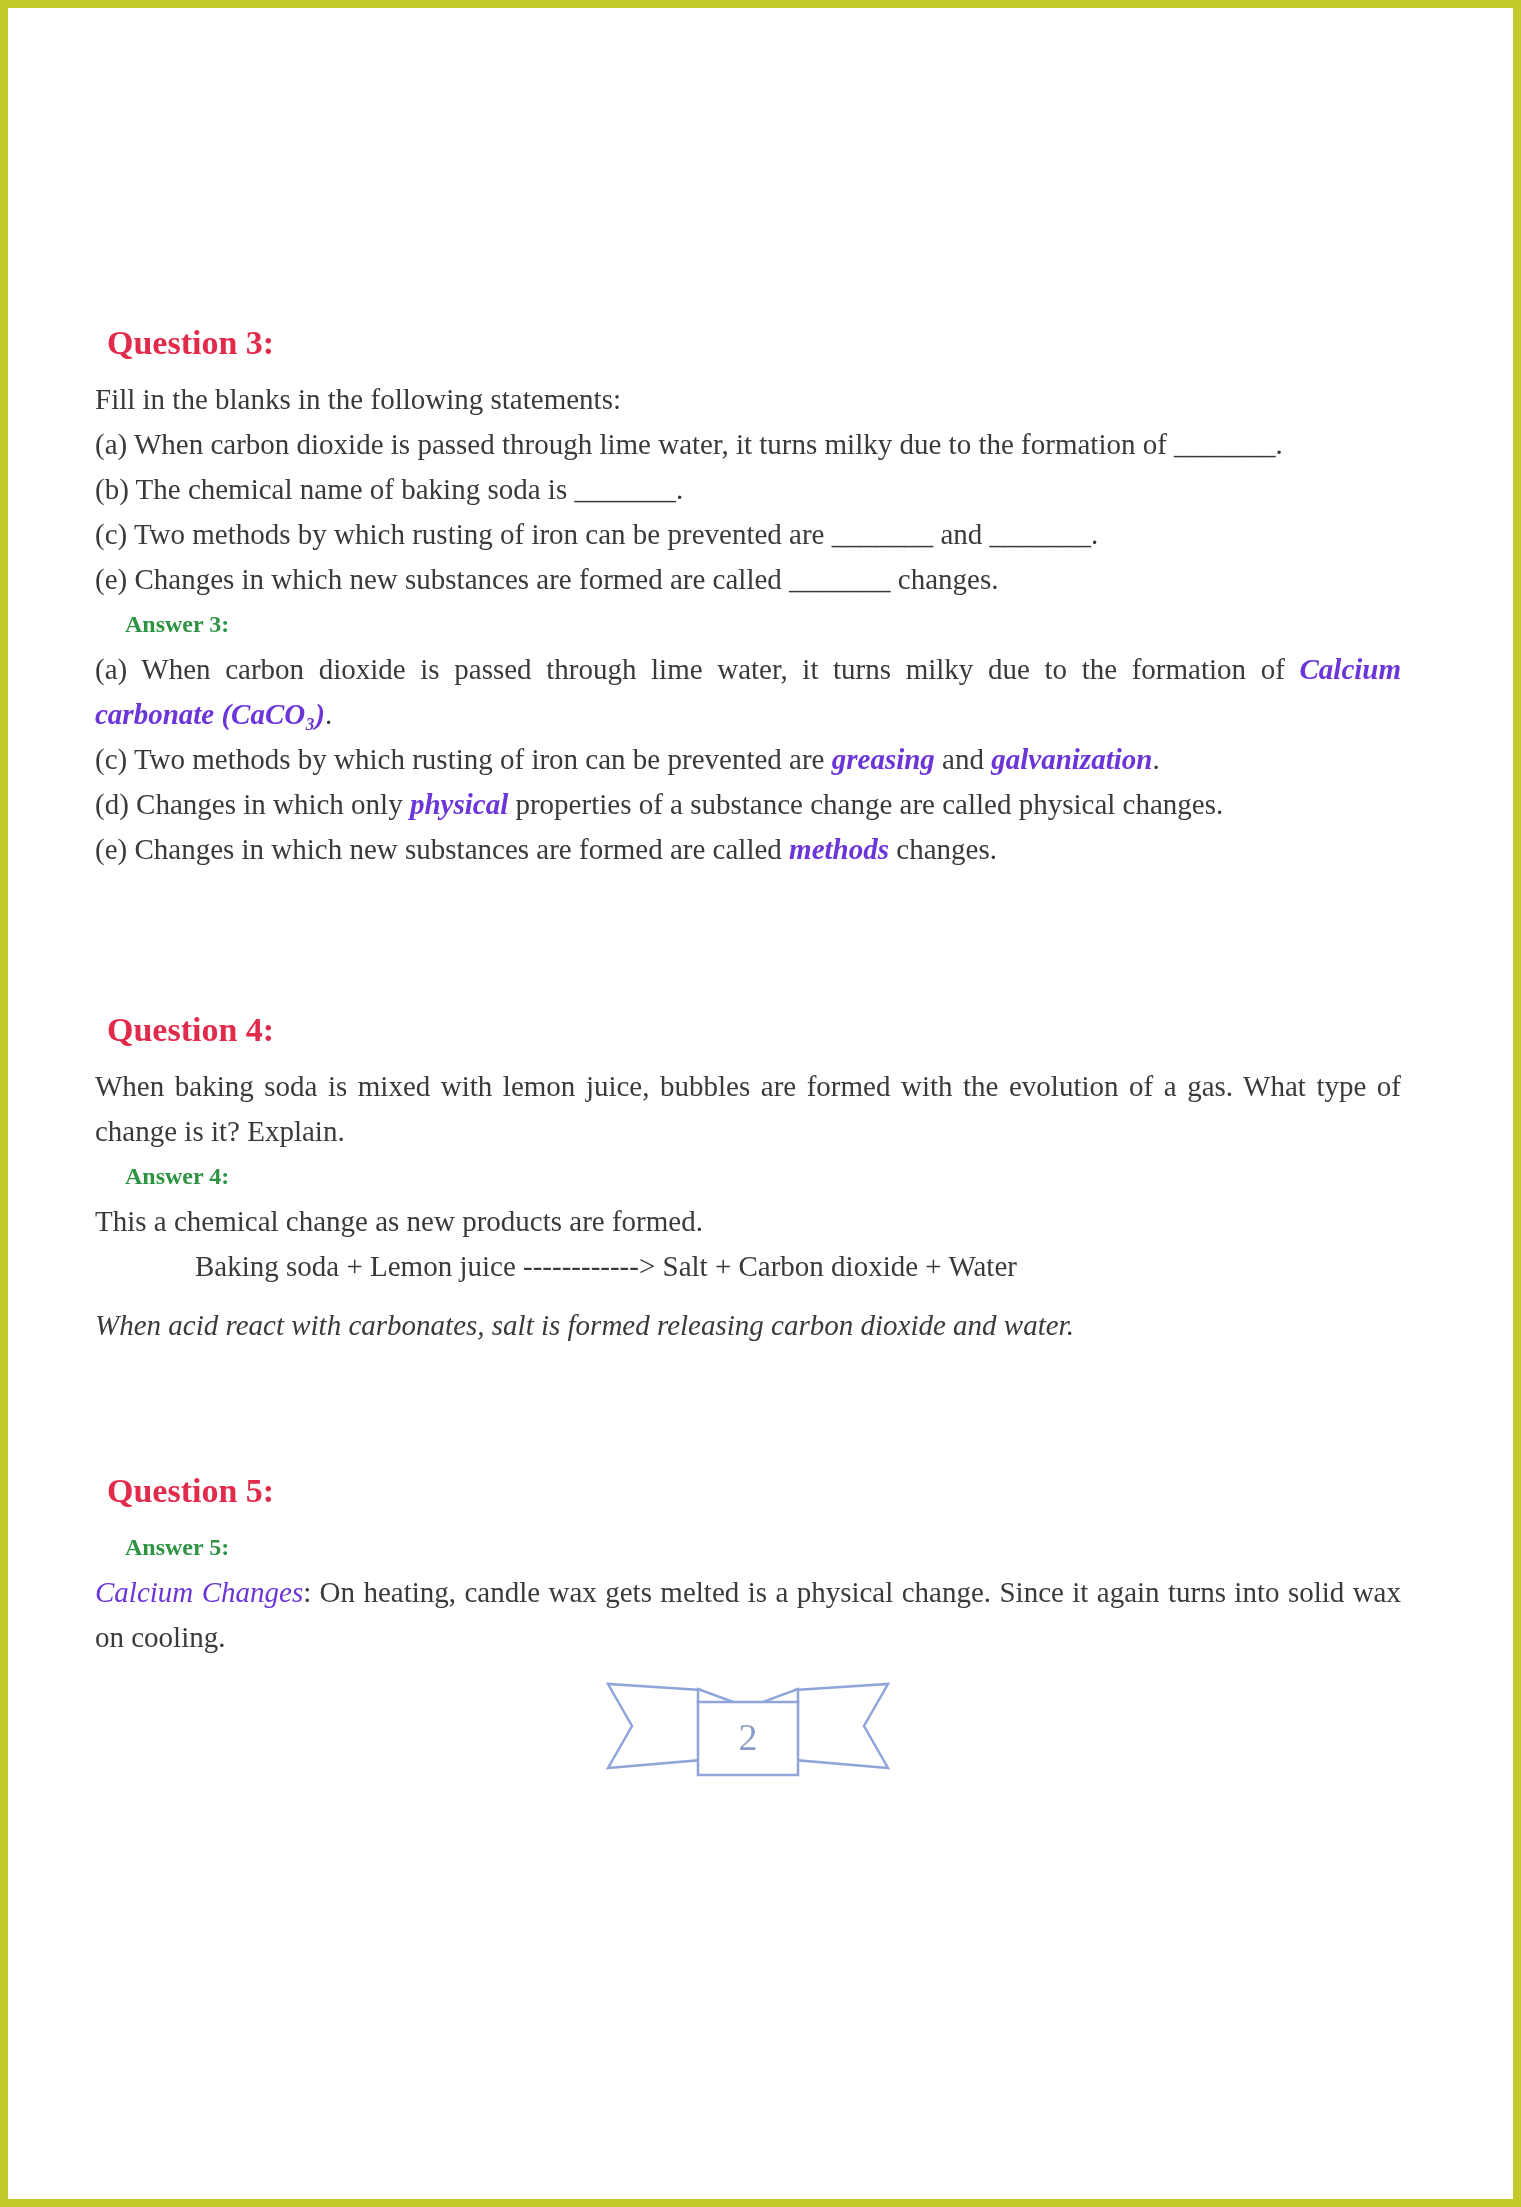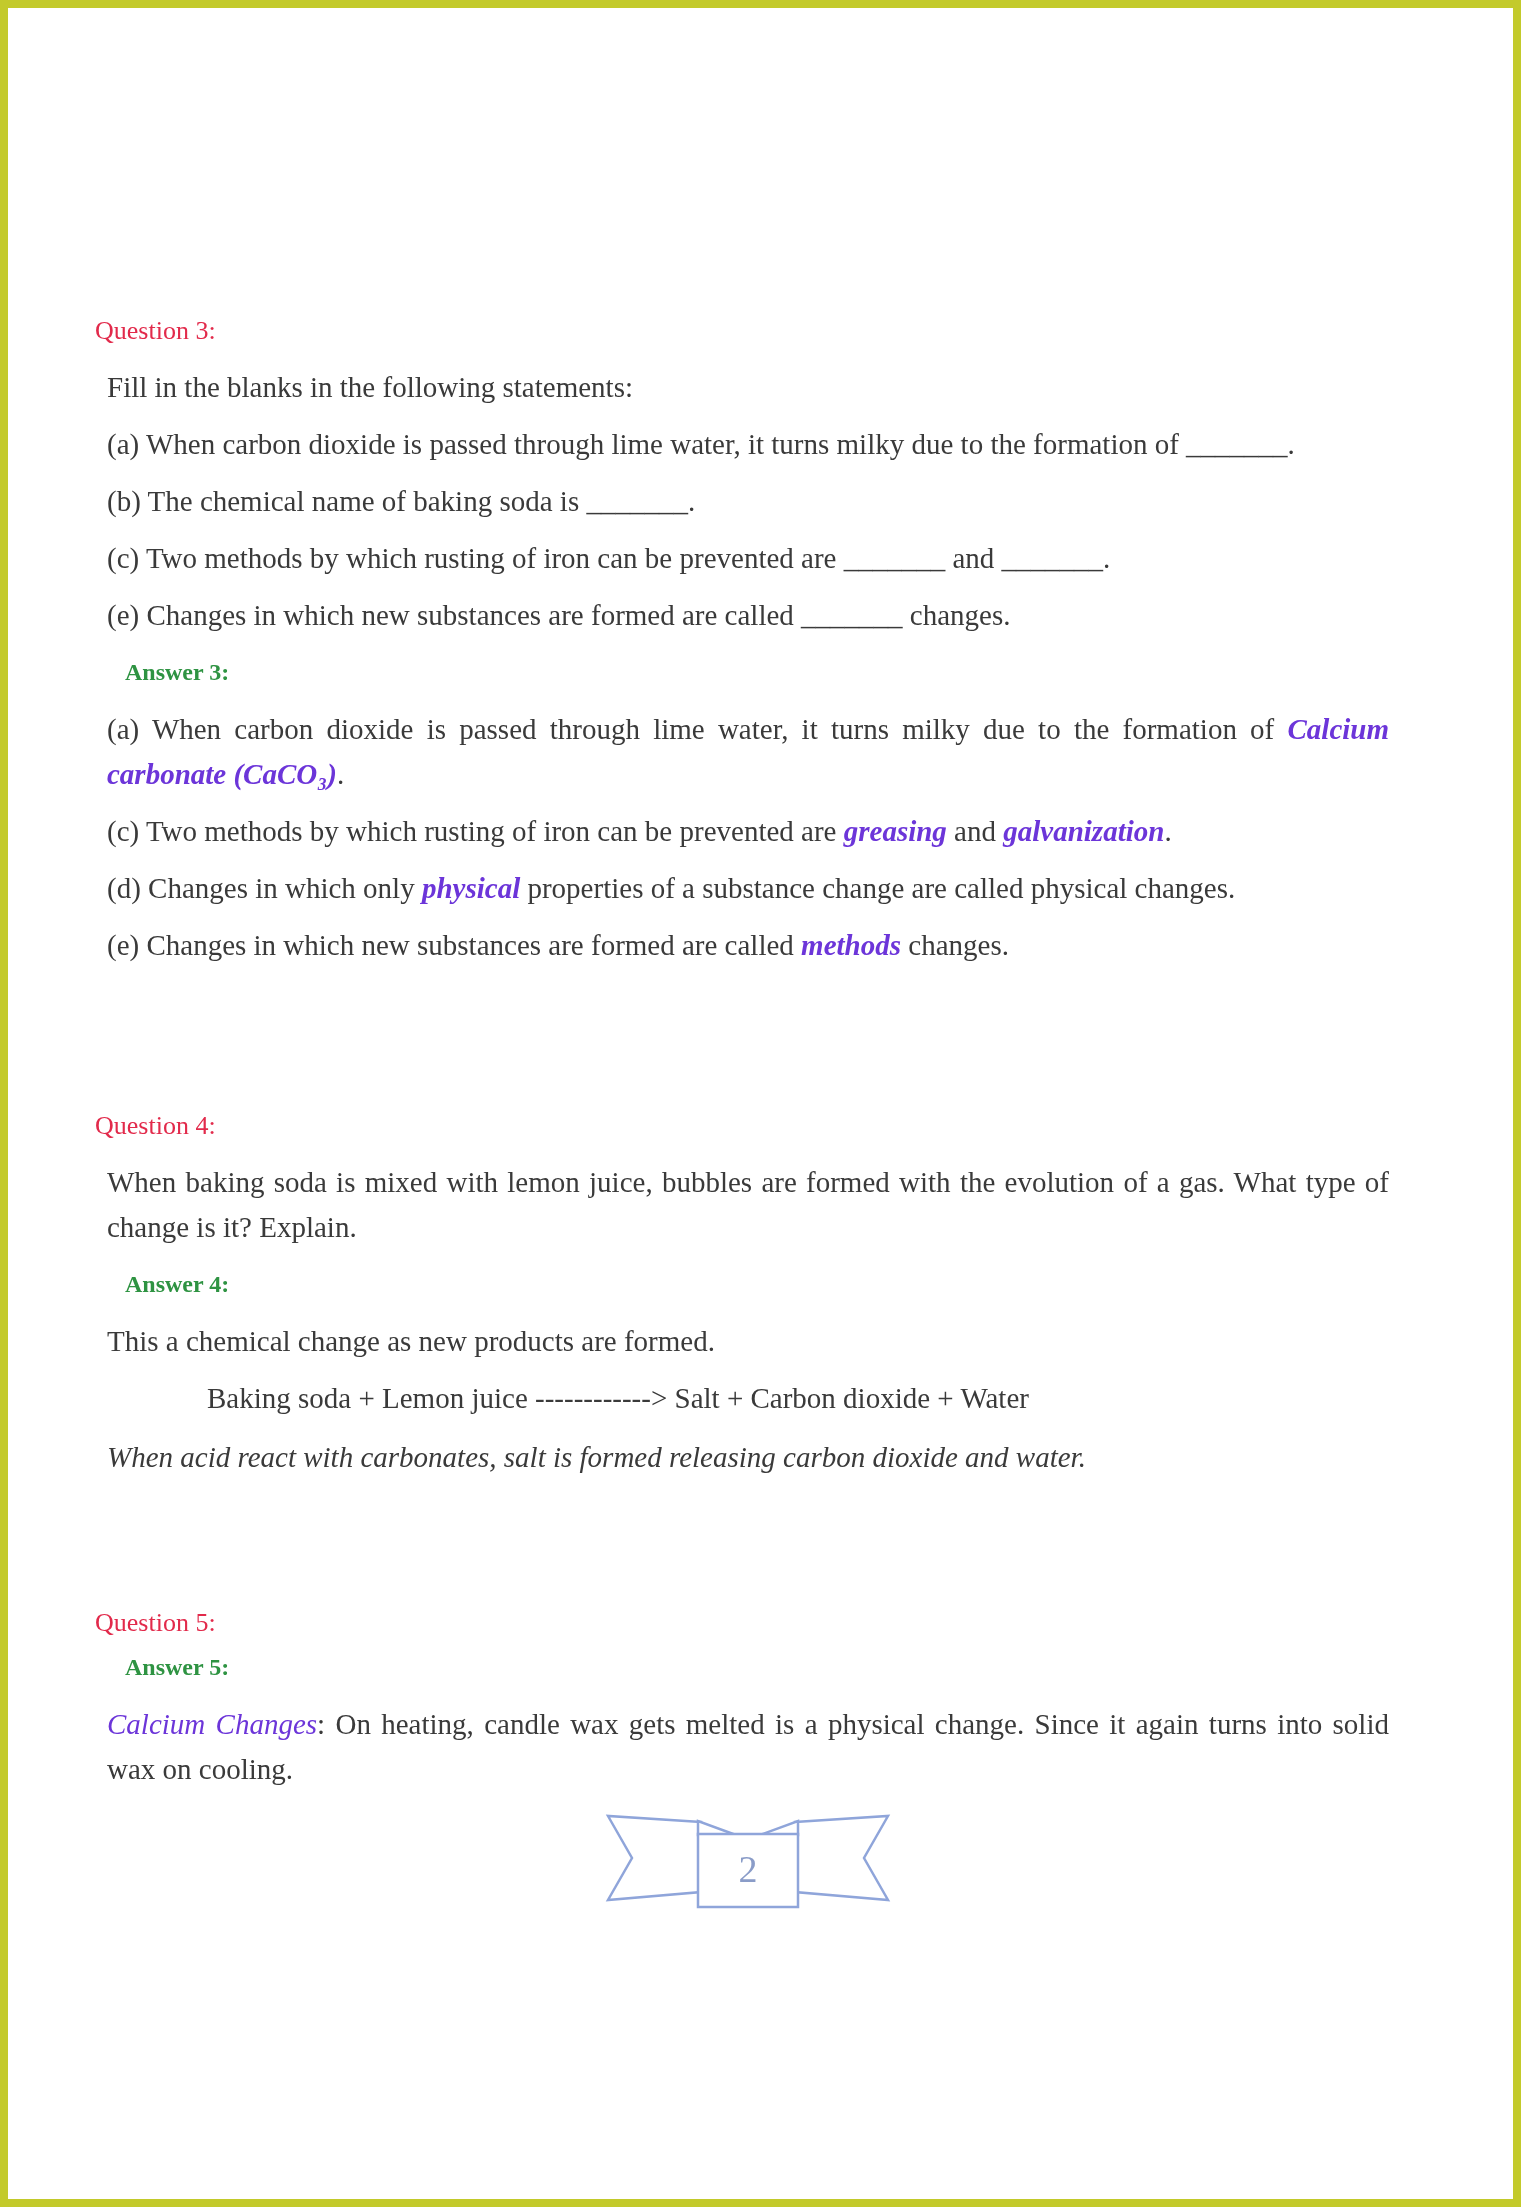--- a/index.html
+++ b/index.html
@@ -8,27 +8,27 @@
     width:1521px;height:2207px;
     box-sizing:border-box;
     background:#ffffff;
     border:8px solid var(--page-border,#c3ca2b);
     padding:300px 112px 0 87px;
     font-family:"Liberation Serif","DejaVu Serif",serif;
     color:var(--body-text,#3a3a3a);
     font-size:29px;
     line-height:45px;
   }
-  p{margin:12px;}
+  p{margin:0;}
   .body{text-align:justify;}
   .q-heading{
     color:var(--question-heading,#e22a4b);
-    font-weight:normal;
-    font-size:26px;
-    margin:0;
+    font-weight:bold;
+    font-size:34px;
+    margin:12px;
   }
   .a-heading{
     color:var(--answer-heading,#2e9342);
     font-weight:bold;
     font-size:24px;
     padding-left:30px;
     margin:0;
   }
   .hl{
     color:var(--answer-highlight,#6c35d9);

